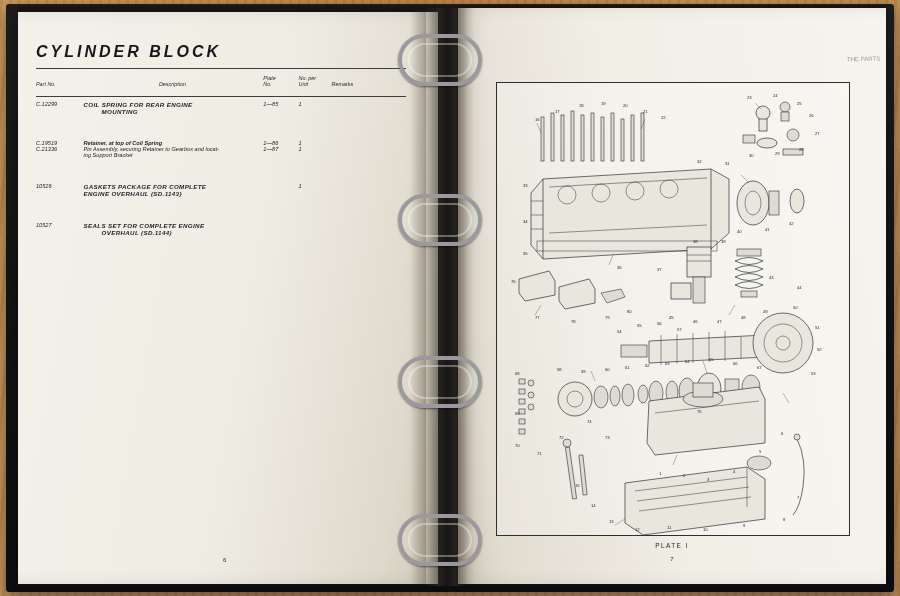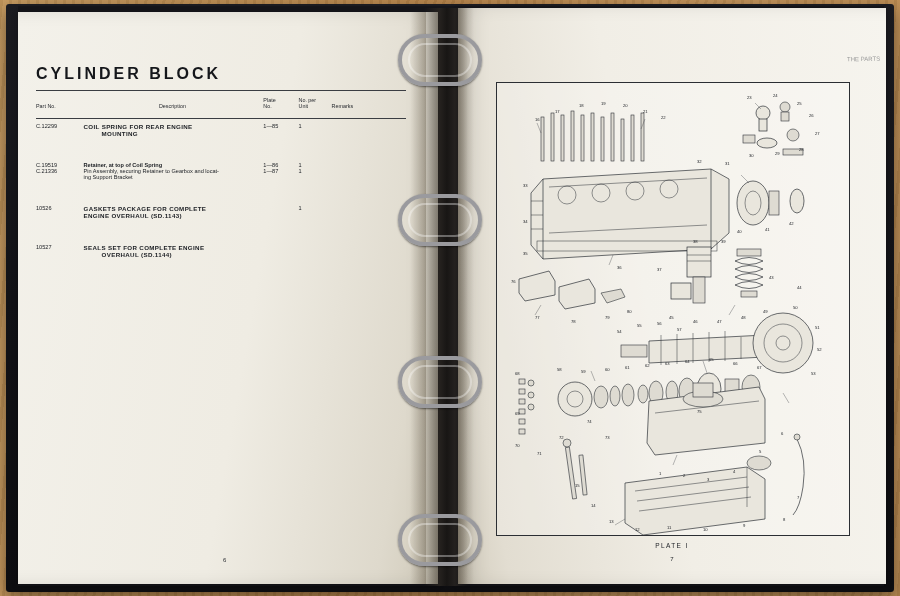--- a/index.html
+++ b/index.html
@@ -59,22 +59,23 @@
     background:transparent;
     box-shadow:0 1px 2px rgba(0,0,0,0.5);
   }
   .ring:after{
     content:"";position:absolute;left:6px;top:5px;right:6px;bottom:5px;
     border:2px solid rgba(255,255,255,0.35);border-radius:36px;
   }
 
   
   .lp{
-    position:absolute;left:18px;top:53px;width:370px;
+    position:absolute;left:18px;top:31px;width:370px;
     color:#16181c;
+    font-style:italic;
   }
   .lp-title{
     font-size:16px;letter-spacing:3px;font-weight:bold;
     font-family:"Liberation Sans", sans-serif;
     color:#15171b;
   }
   .rule{height:1px;background:#3a3d42;margin-top:7px;}
 
   table.parts{
     width:100%;border-collapse:collapse;margin-top:6px;

